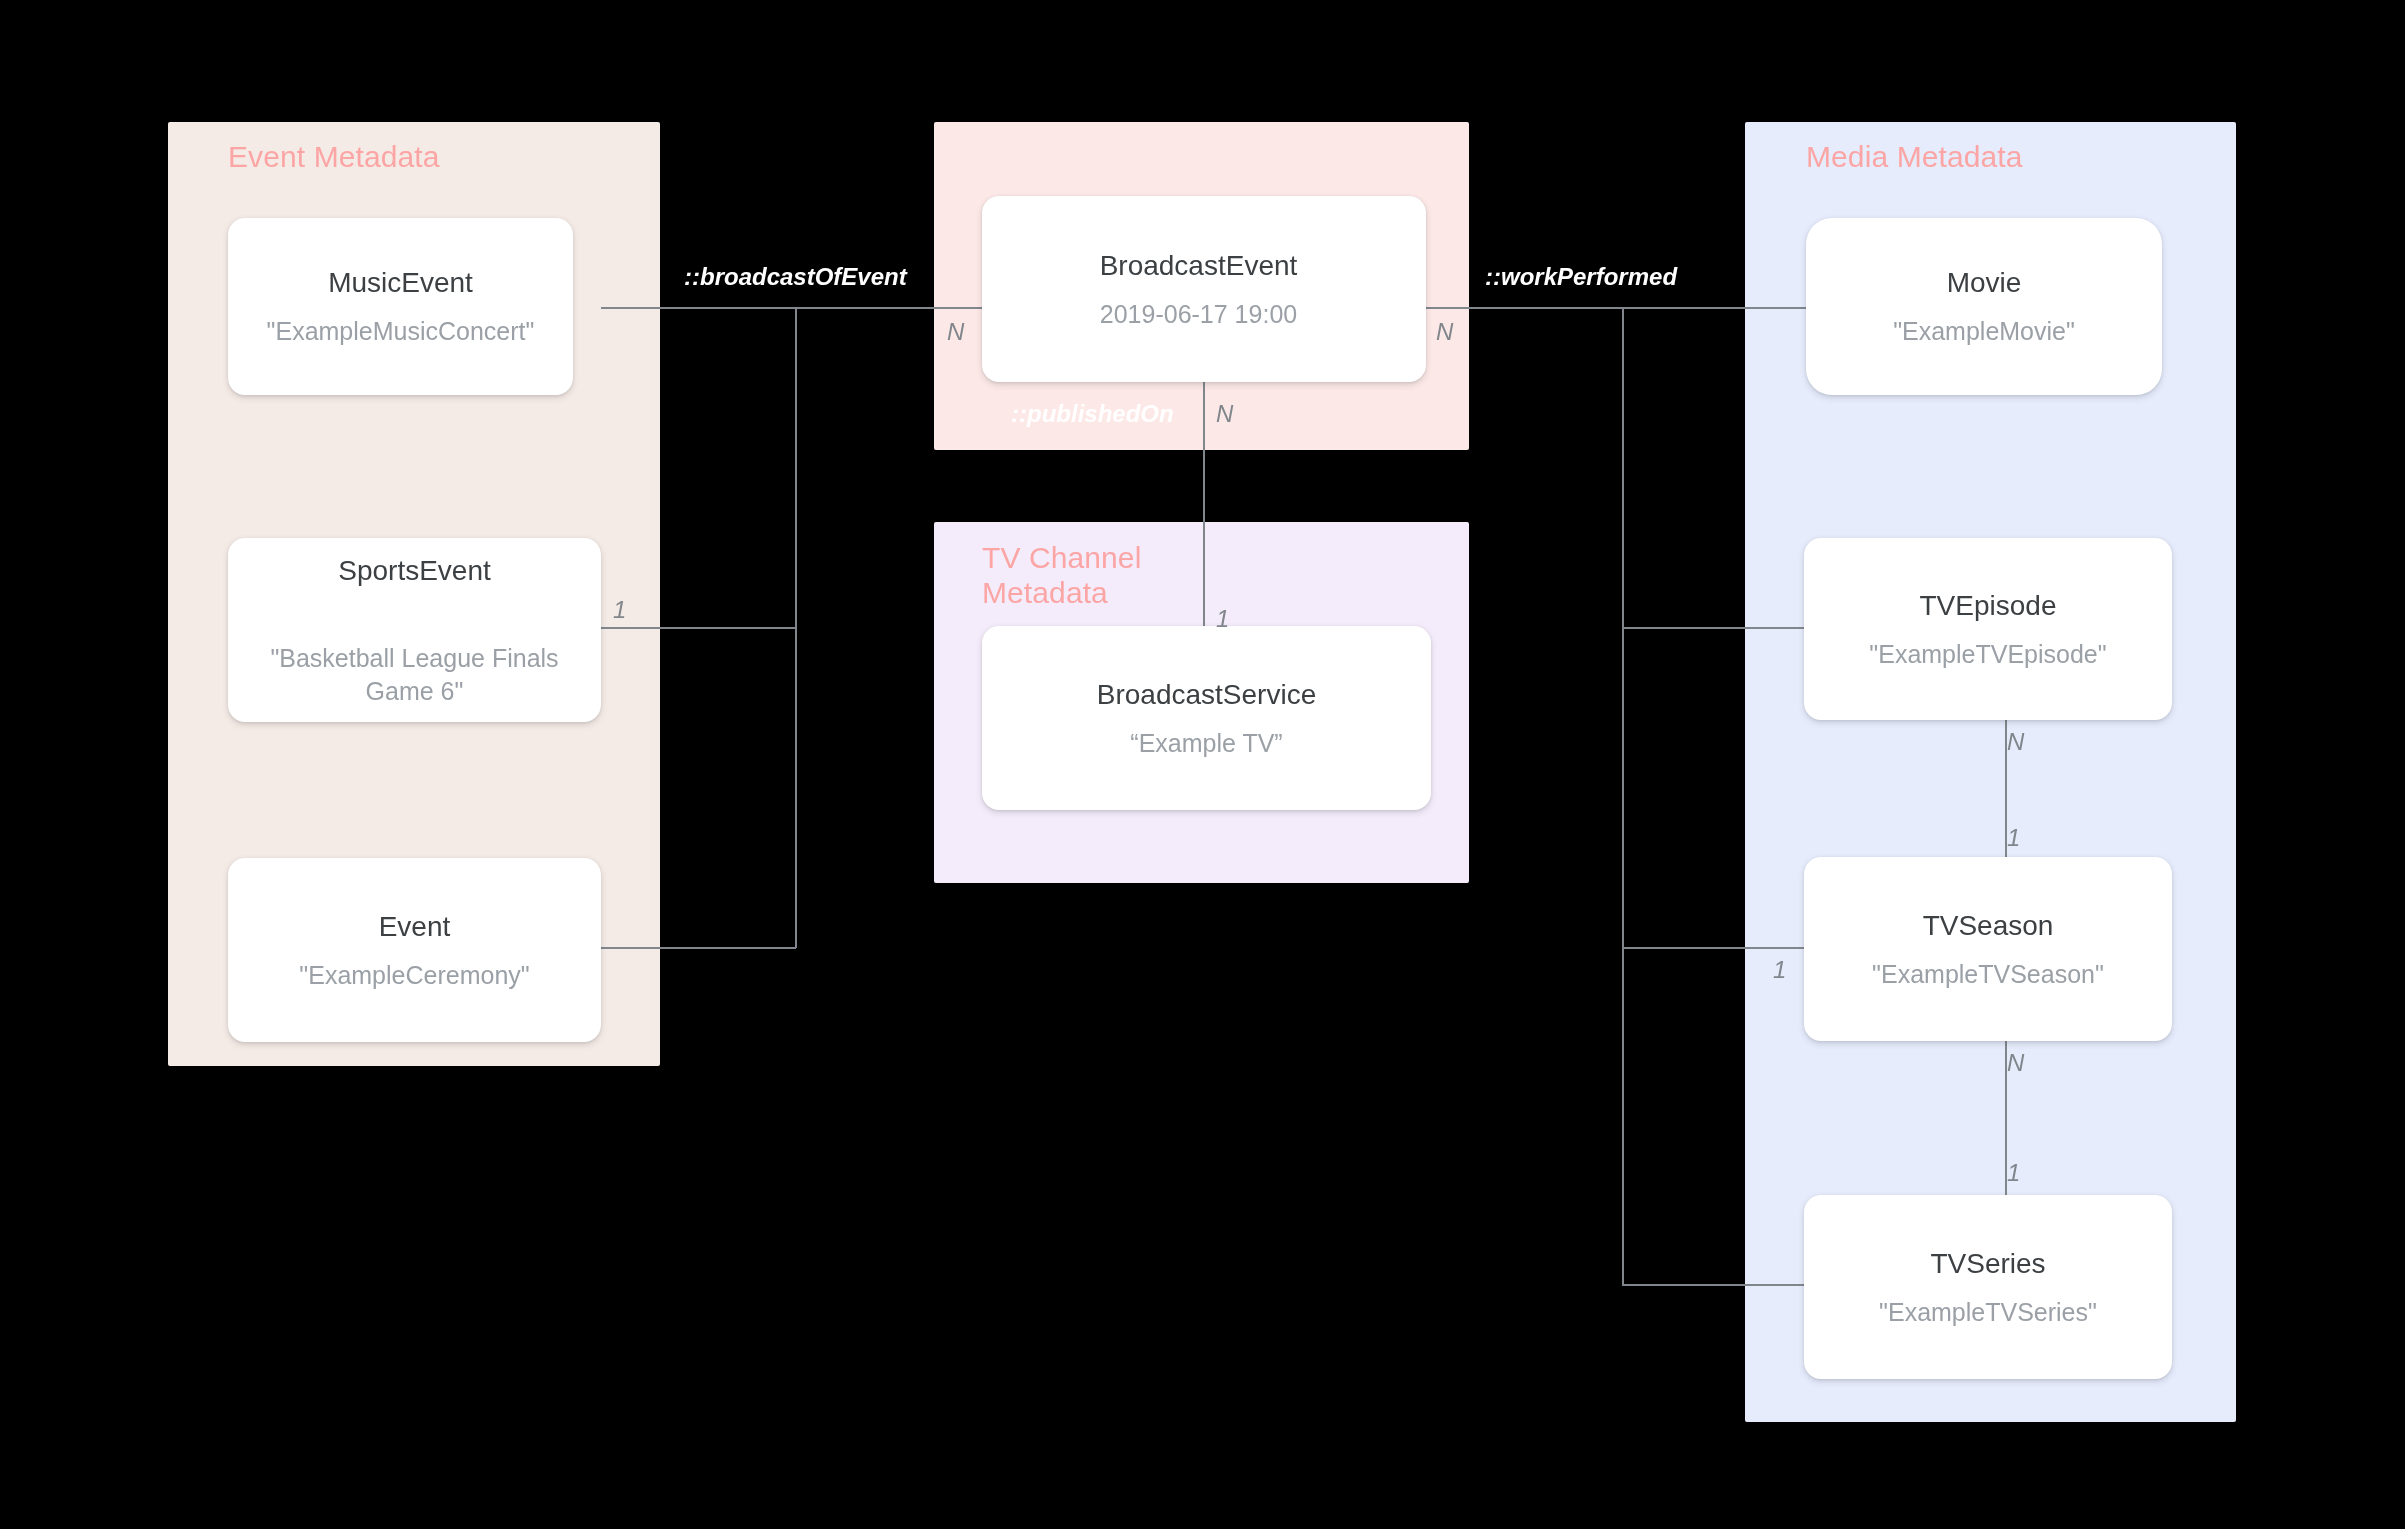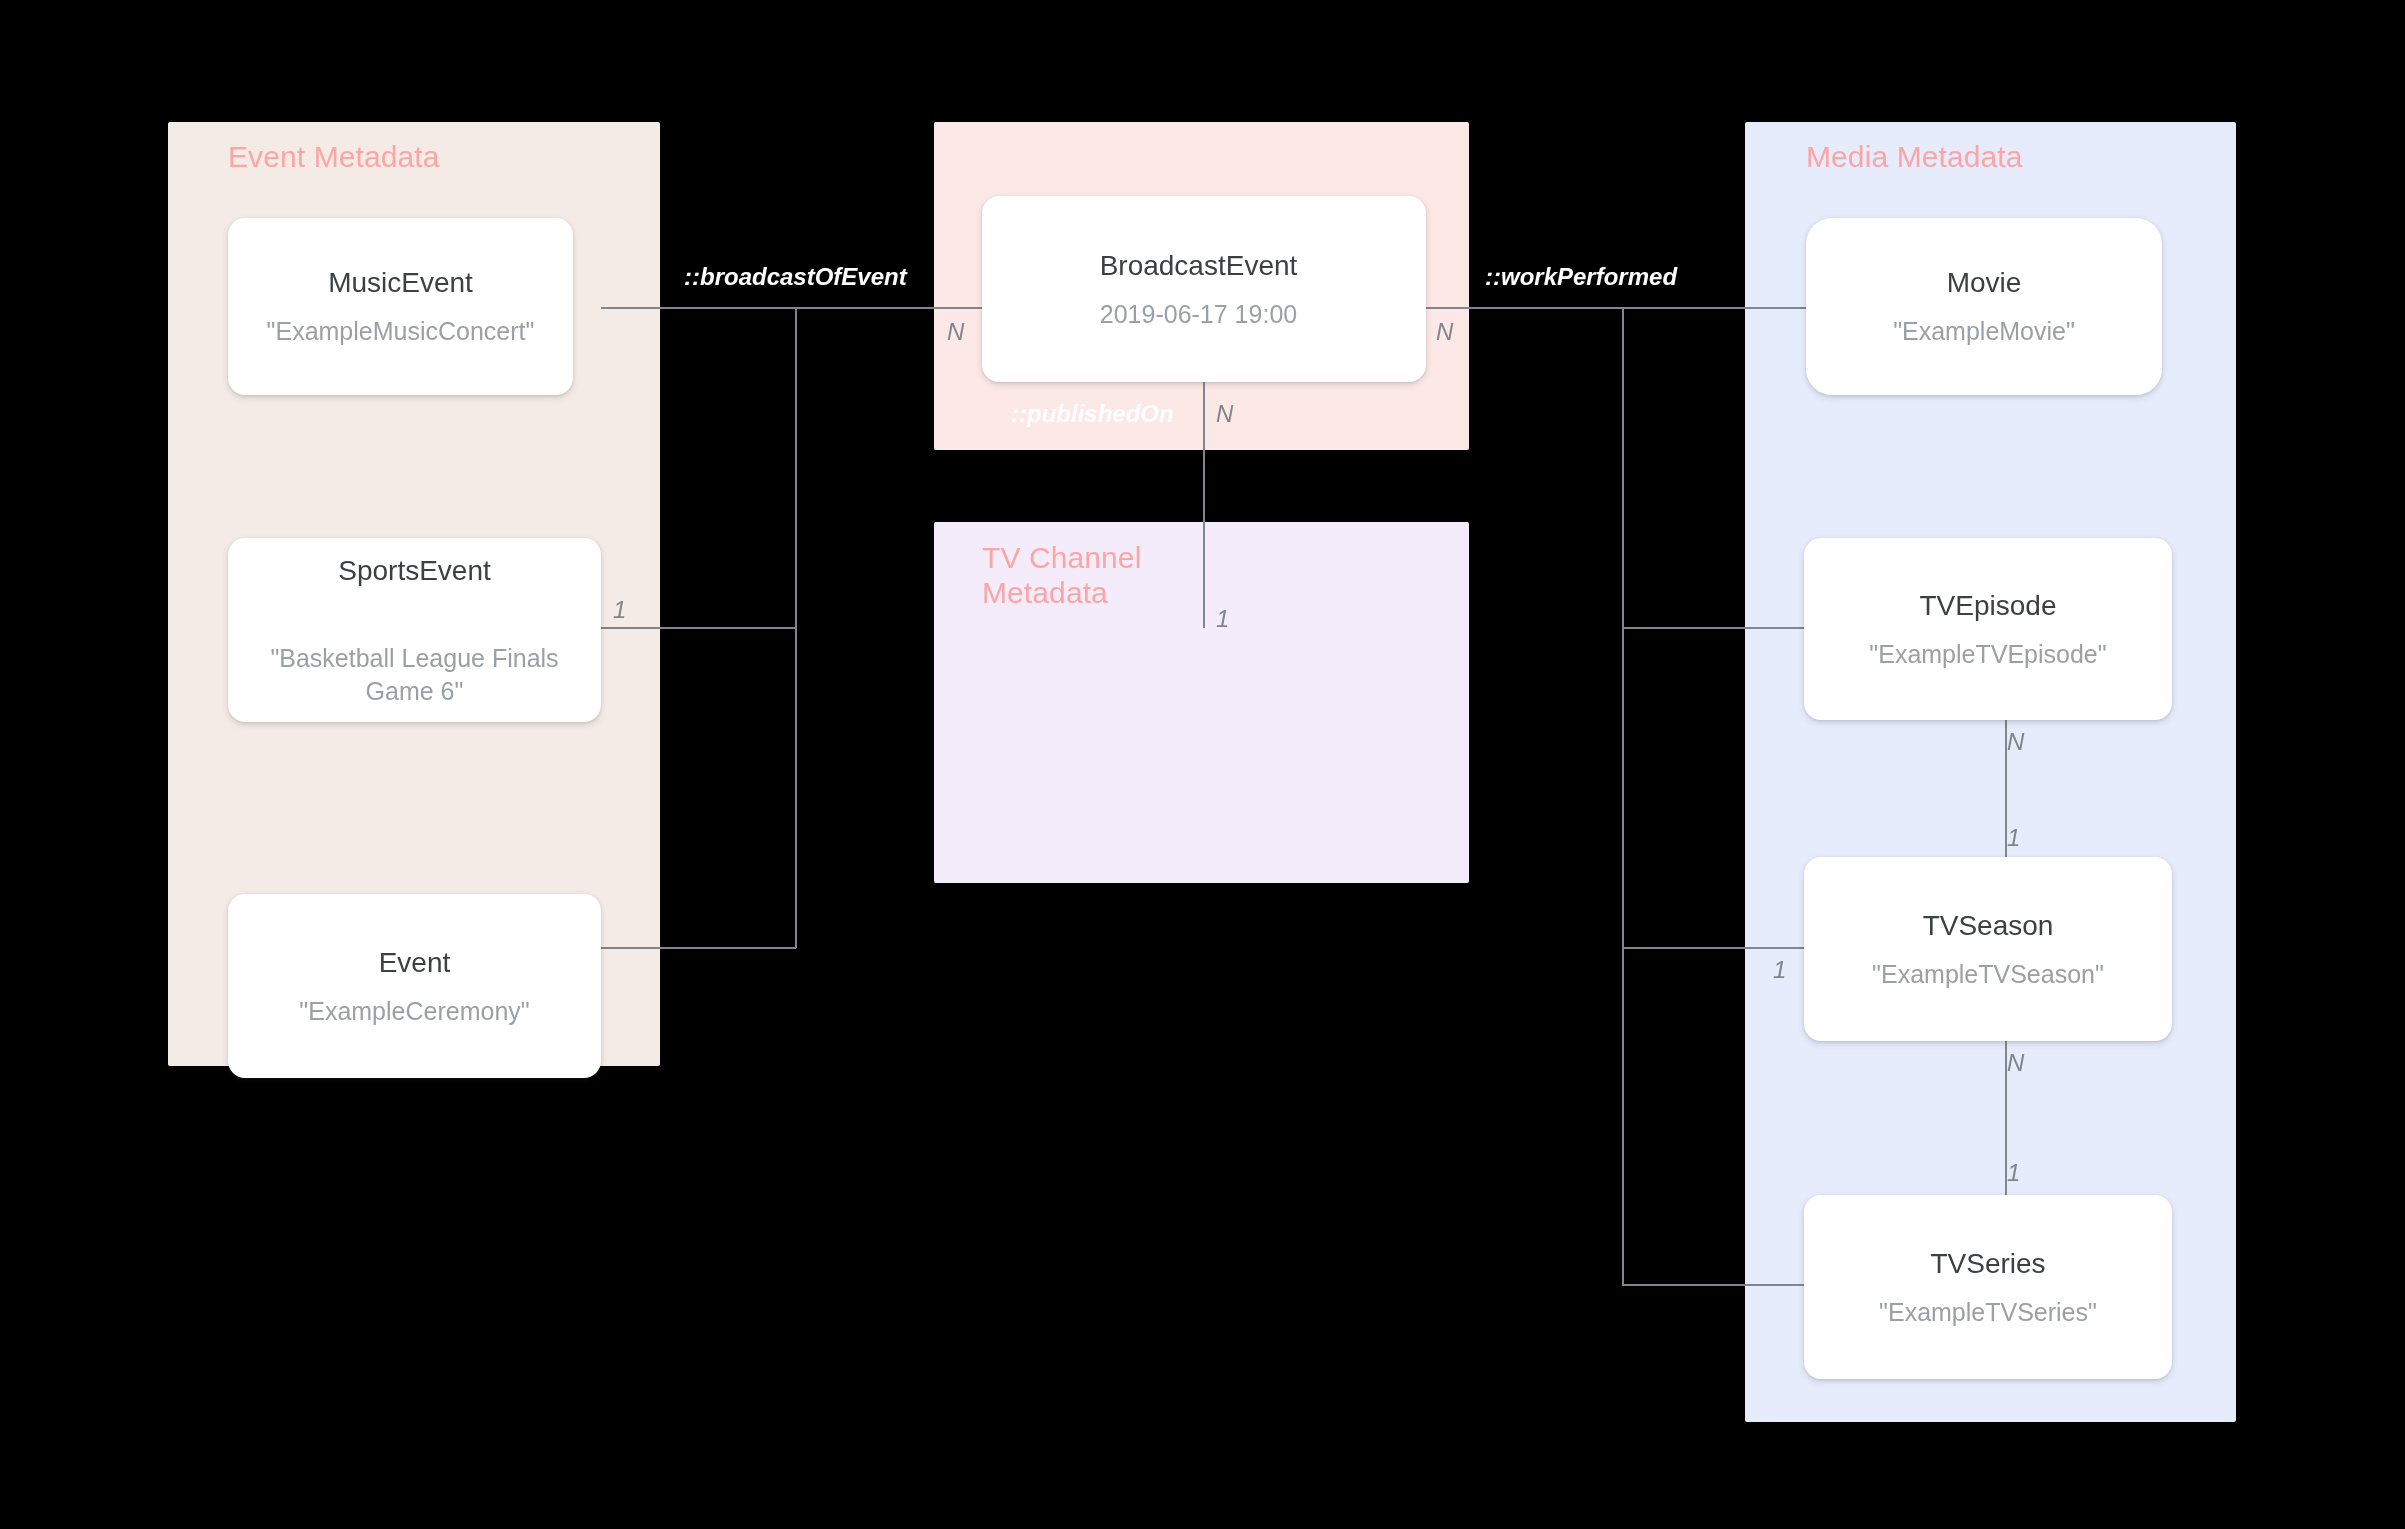--- a/index.html
+++ b/index.html
@@ -121,30 +121,34 @@
   <div class="card" style="left:228px; top:218px; width:345px; height:177px;">
     <div class="card-title">MusicEvent</div>
     <div class="card-value">"ExampleMusicConcert"</div>
   </div>
 
   <div class="card" style="left:228px; top:538px; width:373px; height:184px;gap:39px;">
     <div class="card-title">SportsEvent</div>
     <div class="card-value">"Basketball League Finals Game 6"</div>
   </div>
 
-  <div class="card" style="left:228px; top:858px; width:373px; height:184px;margin-top:36px;">
+  <div class="card" style="left:228px; top:858px; width:373px; height:184px;">
     <div class="card-title">Event</div>
     <div class="card-value">"ExampleCeremony"</div>
   </div>
 
   <div class="card" style="left:982px; top:196px; width:444px; height:186px;padding-left:6px;">
     <div class="card-title">BroadcastEvent</div>
     <div class="card-value">2019-06-17 19:00</div>
   </div>
 
+  <div class="card" style="left:982px; top:626px; width:449px; height:184px;">
+    <div class="card-title">BroadcastService</div>
+    <div class="card-value">“Example TV”</div>
+  </div>
 
   <div class="card" style="left:1806px; top:218px; width:356px; height:177px;border-radius:26px;">
     <div class="card-title">Movie</div>
     <div class="card-value">"ExampleMovie"</div>
   </div>
 
   <div class="card" style="left:1804px; top:538px; width:368px; height:182px;">
     <div class="card-title">TVEpisode</div>
     <div class="card-value">"ExampleTVEpisode"</div>
   </div>

